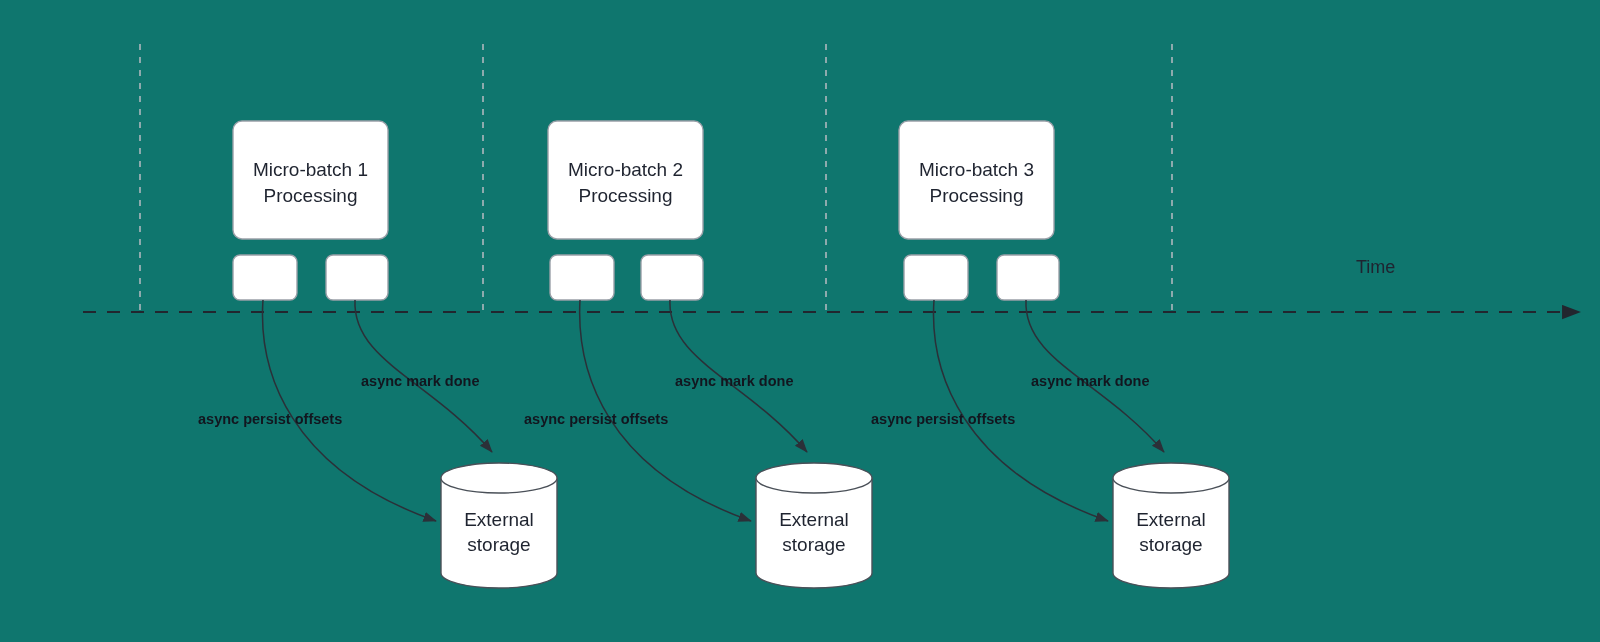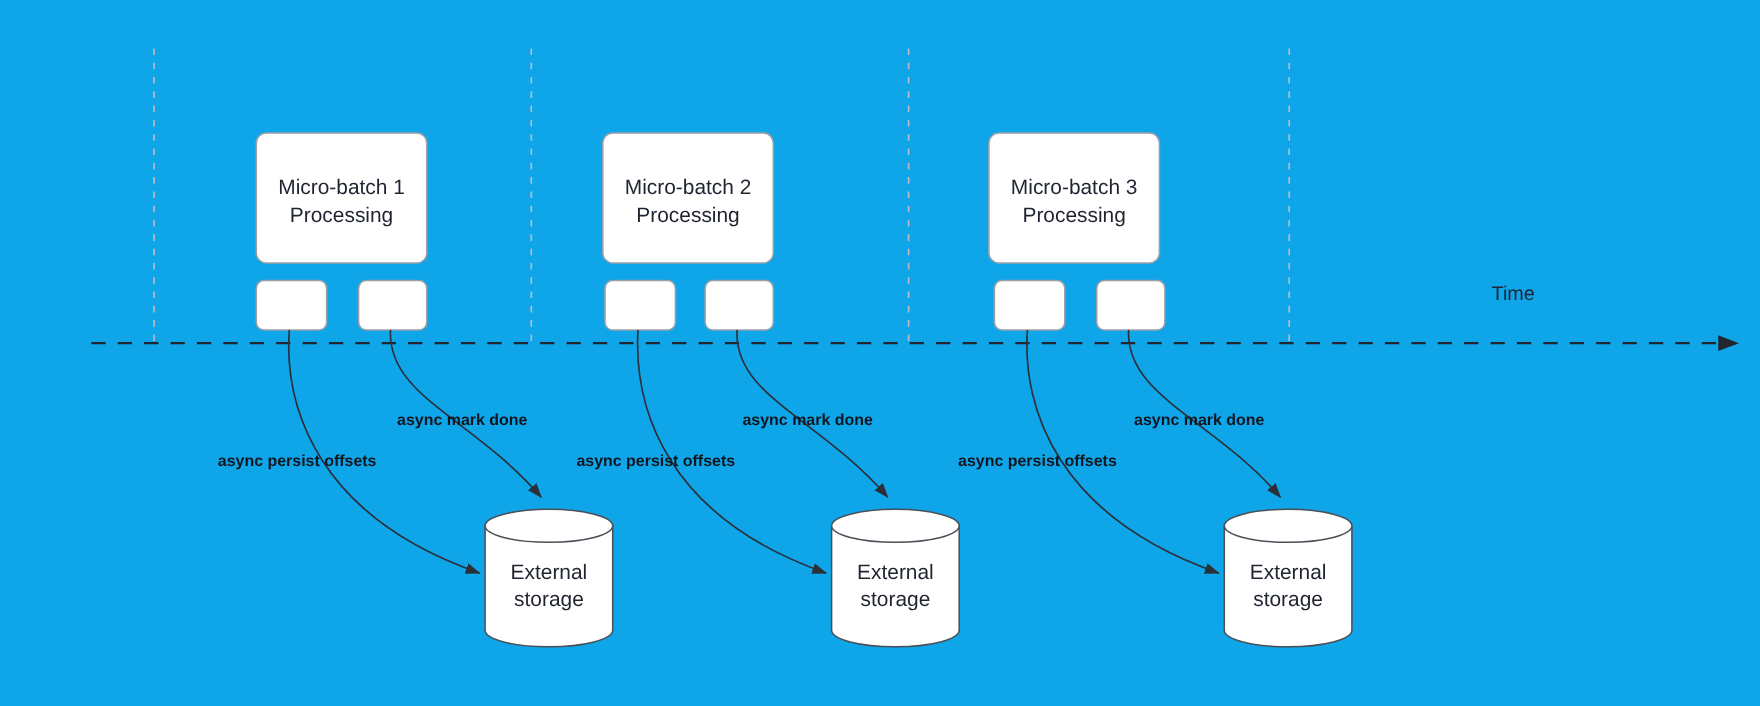--- a/index.html
+++ b/index.html
@@ -10,21 +10,21 @@
   body {
     width: 1600px;
     height: 642px;
     font-family: "Liberation Sans", sans-serif;
     overflow: hidden;
   }
   #canvas-root {
     position: relative;
     width: 1600px;
     height: 642px;
-    background: #0ea5e9;
+    background: #0f766e;
   }
   #diagram-svg {
     position: absolute;
     top: 0;
     left: 0;
     width: 1600px;
     height: 642px;
   }
   .box-label {
     font-family: "Liberation Sans", sans-serif;

